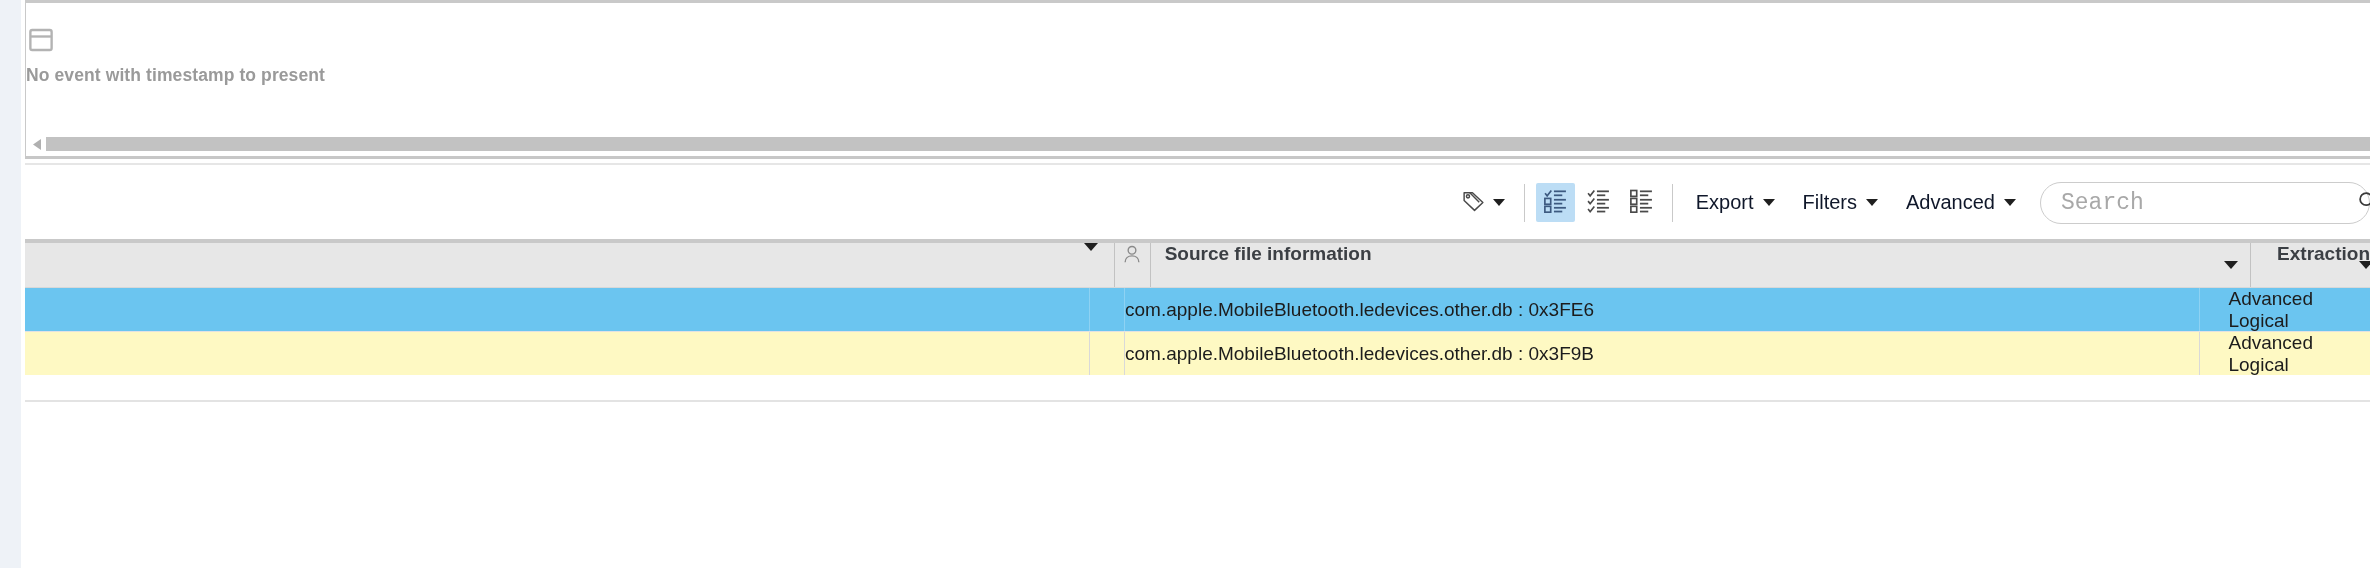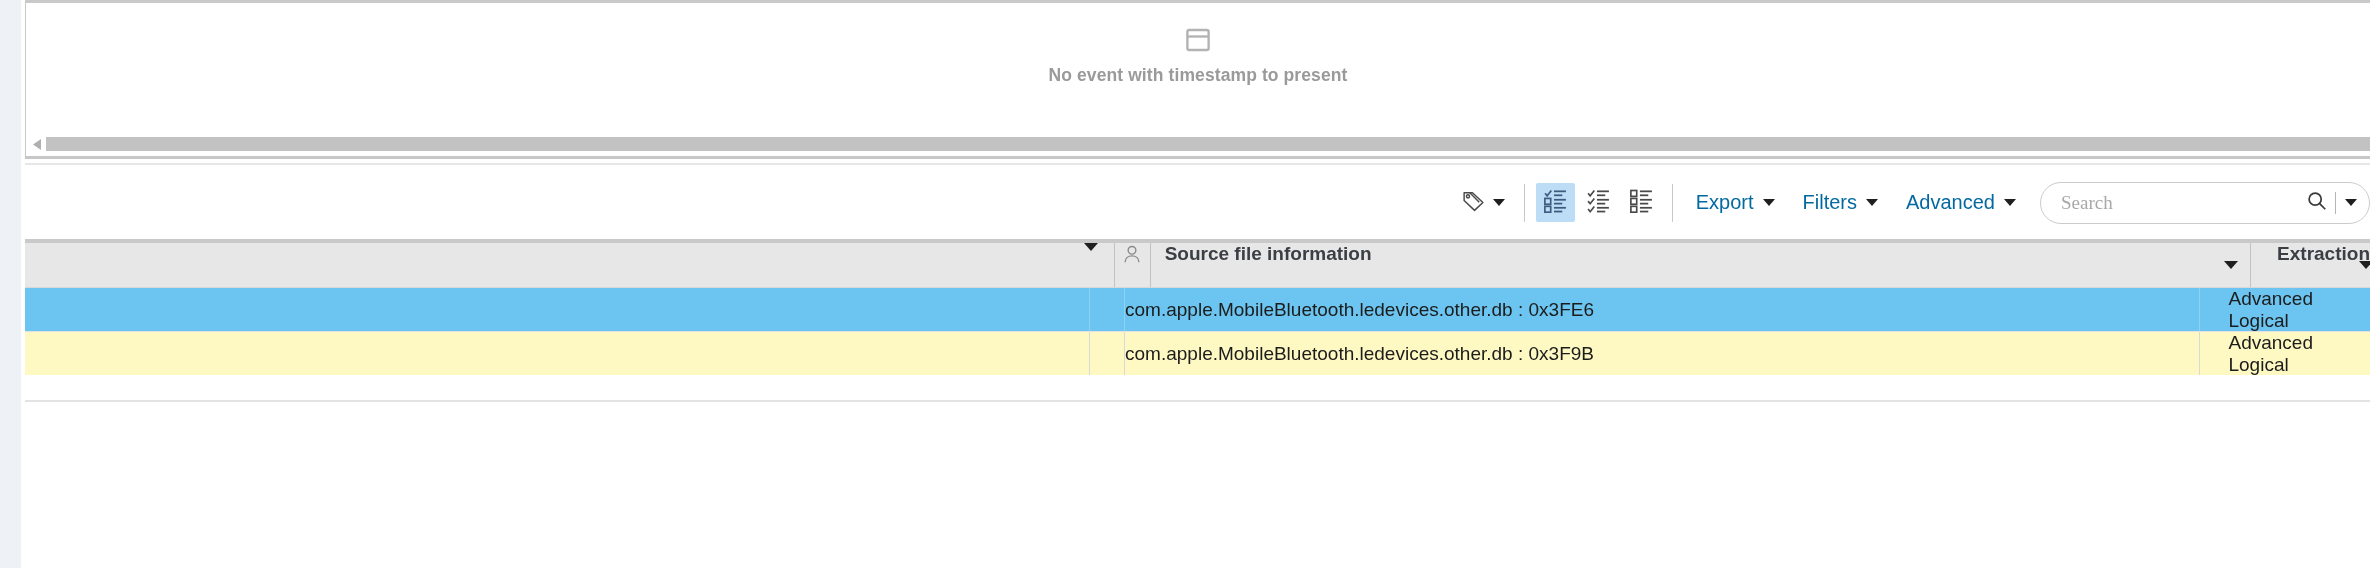--- a/index.html
+++ b/index.html
@@ -36,21 +36,20 @@
     border-top: 3px solid #c9c9c9;
     box-sizing: border-box;
   }
   .empty-state {
     position: absolute;
     left: 0;
     right: 0;
     top: 22px;
     display: flex;
     flex-direction: column;
-    align-items: center;
   }
   .empty-icon {
     width: 30px;
     height: 30px;
     margin-bottom: 10px;
   }
   .empty-text {
     font-size: 17.5px;
     font-weight: bold;
     color: #9a9a9a;
@@ -142,43 +141,43 @@
     margin: 0 2px;
   }
   .view-toggle.active {
     background: #bcddf5;
   }
   .menu-btn {
     display: flex;
     align-items: center;
     gap: 9px;
     font-size: 20px;
-    color: #0369a1;
+    color: #0f172a;
     padding: 0 14px;
     height: 44px;
   }
   .search-box {
     display: flex;
     align-items: center;
     height: 42px;
     width: 330px;
     border: 1px solid #cccccc;
     border-radius: 21px;
     background: #ffffff;
     margin-left: 10px;
     box-sizing: border-box;
     padding: 0 12px 0 18px;
   }
   .search-input {
     flex: 1 1 auto;
     border: none;
     outline: none;
-    font-size: 19px;
+    font-size: 23px;
     color: #4c1d95;
-    font-family: Liberation Serif, serif;
+    font-family: Liberation Mono, monospace;
     background: transparent;
   }
   .search-input::placeholder { color: #a8a8a8; }
   .search-divider {
     width: 1px;
     height: 22px;
     background: #b5b5b5;
     margin: 0 9px 0 7px;
   }
   .small-caret {

